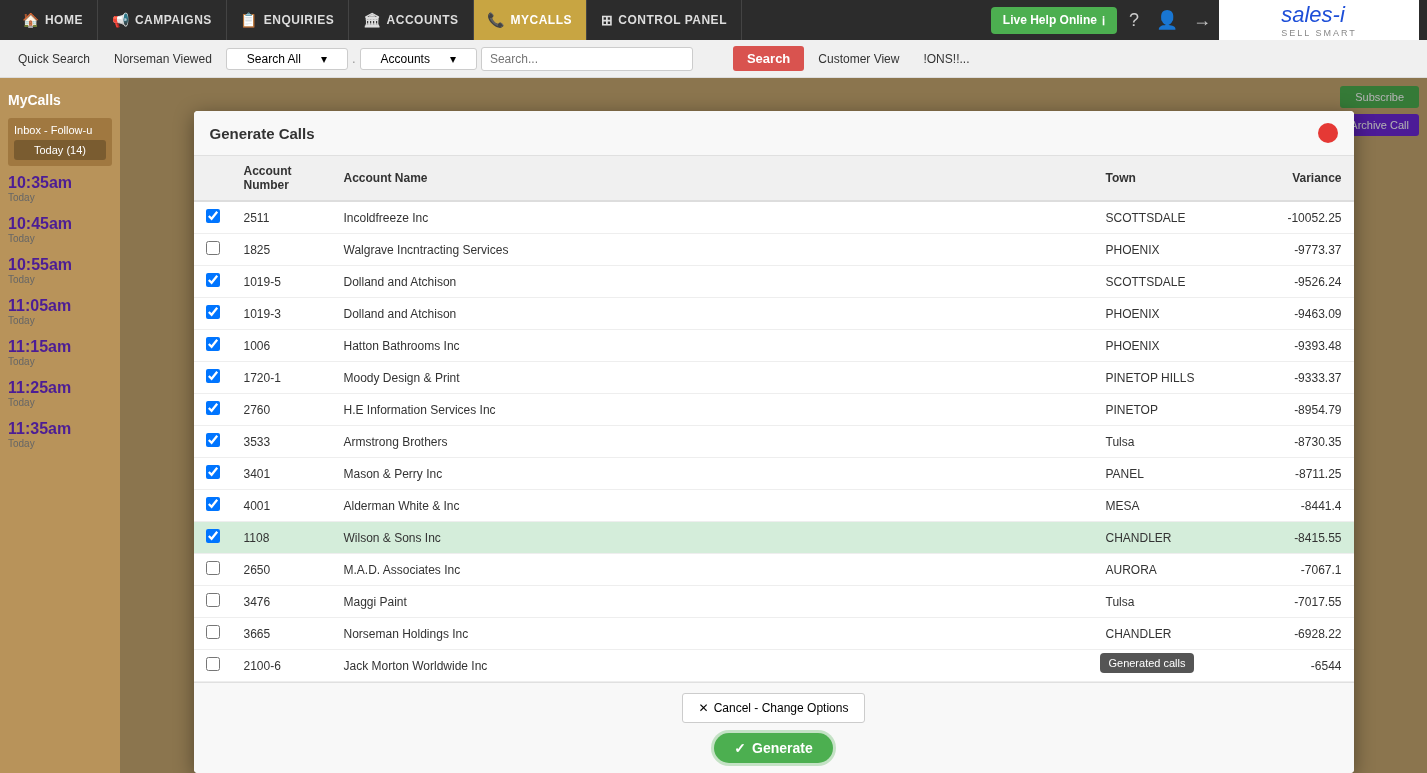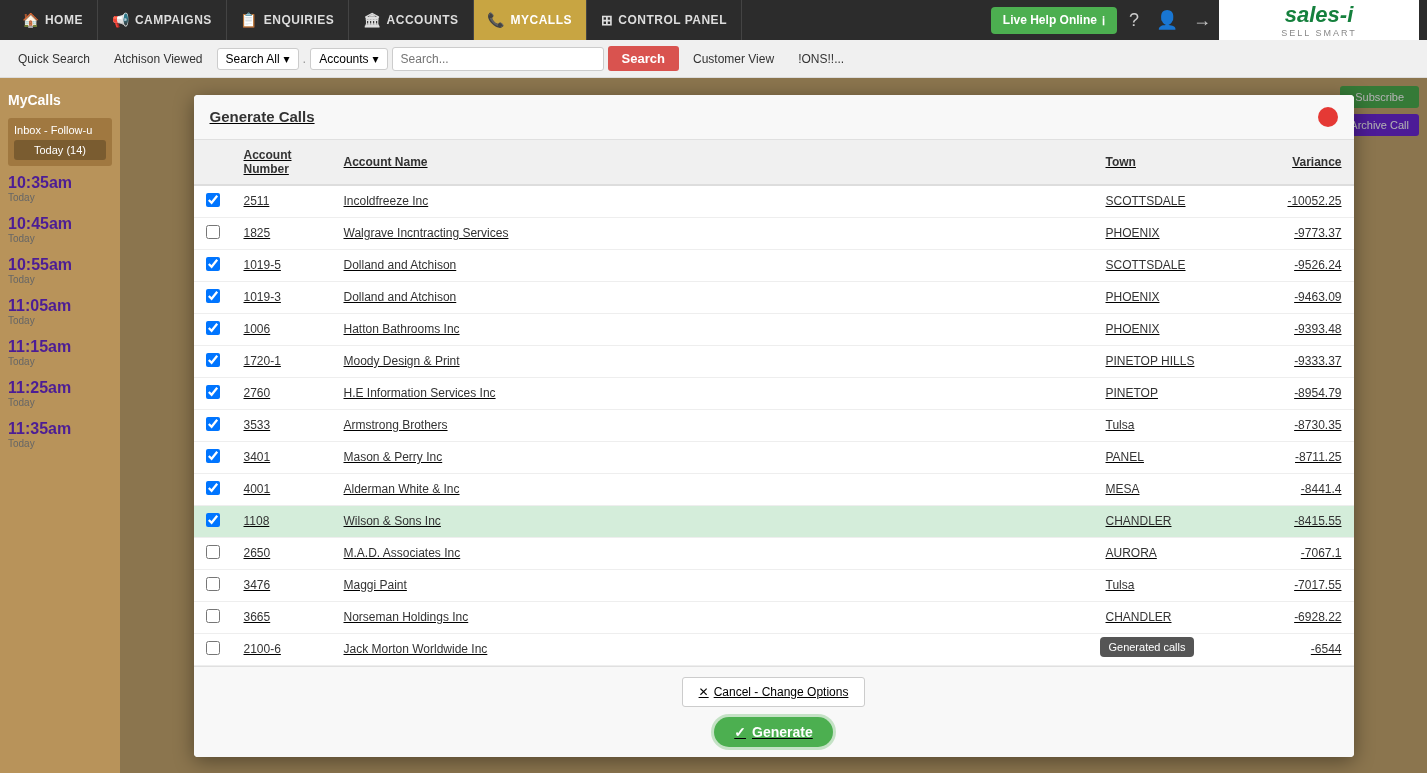--- a/index.html
+++ b/index.html
@@ -57,25 +57,24 @@
     .logo-area {
       width: 200px;
       background: #fff;
       height: 40px;
       display: flex;
       align-items: center;
       justify-content: center;
       padding: 0 8px;
     }
     .logo-text {
-      color: #15803d;
+      color: #1d4ed8;
       font-size: 22px;
-      font-weight: bold;
+      font-weight: normal;
       font-style: italic;
-      text-align: center;
     }
     .logo-sub { font-size: 9px; color: #888; letter-spacing: 2px; }
 
     
     .search-bar {
       display: flex;
       align-items: center;
       background: #f0f0f0;
       height: 38px;
       padding: 0 8px;
@@ -87,44 +86,45 @@
       border: none;
       padding: 4px 10px;
       cursor: pointer;
       font-size: 12px;
       color: #333;
       border-radius: 3px;
     }
     .search-dropdown {
       display: flex;
       align-items: center;
-      gap: 4px;
+      gap: 20px;
       border: 1px solid #ccc;
       background: #fff;
-      padding: 3px 8px;
+      padding: 3px 20px;
       cursor: pointer;
       font-size: 12px;
       border-radius: 3px;
     }
     .search-input {
       border: 1px solid #ccc;
       padding: 4px 8px;
       font-size: 12px;
       width: 212px;
       border-radius: 3px;
     }
     .search-go-btn {
       background: #d9534f;
       color: #fff;
       border: none;
       padding: 5px 14px;
       cursor: pointer;
       font-size: 13px;
       font-weight: bold;
       border-radius: 3px;
+      margin-left: 36px;
     }
     .customer-view-btn {
       background: none;
       border: none;
       padding: 4px 10px;
       cursor: pointer;
       font-size: 12px;
       color: #333;
     }
     .actions-btn {
@@ -192,25 +192,24 @@
       color: #666;
       font-size: 10px;
     }
 
     
     .modal-overlay {
       position: absolute;
       top: 0; left: 0; right: 0; bottom: 0;
       background: rgba(0,0,0,0.3);
       display: flex;
-      align-items: center;
+      align-items: flex-end;
       justify-content: center;
       padding-top: 0;
       z-index: 100;
-      text-decoration: underline;
     }
     .modal {
       background: #fff;
       border-radius: 4px;
       width: 1160px;
       max-height: 680px;
       display: flex;
       flex-direction: column;
       box-shadow: 0 4px 20px rgba(0,0,0,0.4);
       overflow: hidden;
@@ -397,21 +396,21 @@
   <div class="logo-area">
     <div>
       <div class="logo-text">sales-i</div>
       <div class="logo-sub">SELL SMART</div>
     </div>
   </div>
 </div>
 
 <div class="search-bar">
   <button class="search-btn-flat">Quick Search</button>
-  <button class="search-btn-flat">Atchison Viewed</button>
+  <button class="search-btn-flat">Norseman Viewed</button>
   <div class="search-dropdown">
     <span>Search All</span>
     <span>▾</span>
   </div>
   <span style="color:#999;">.</span>
   <div class="search-dropdown">
     <span>Accounts</span>
     <span>▾</span>
   </div>
   <input class="search-input" type="text" placeholder="Search..." style="">

